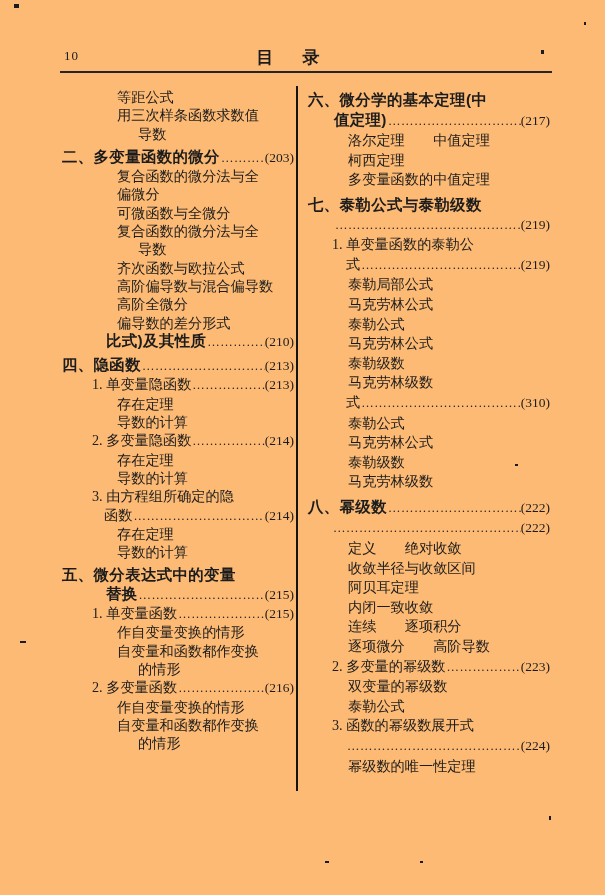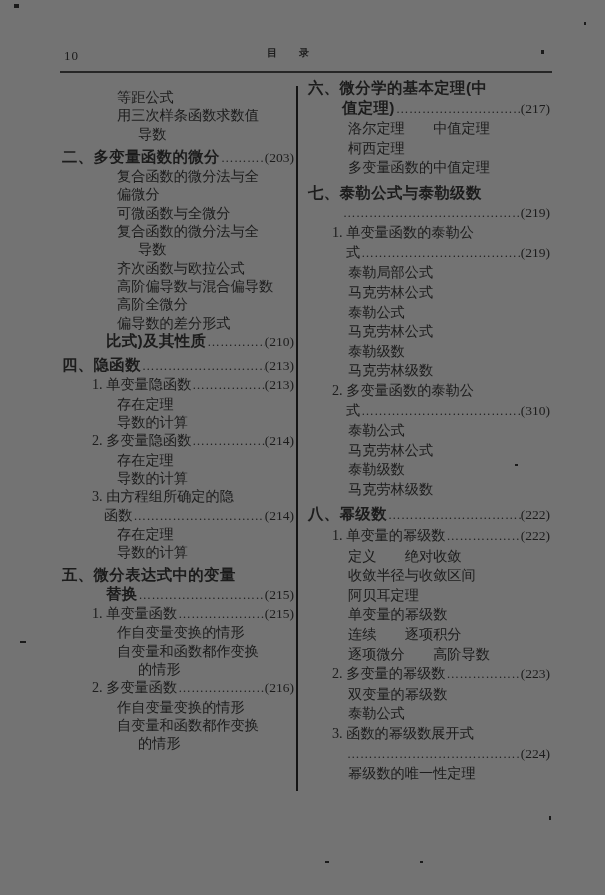--- a/index.html
+++ b/index.html
@@ -1,47 +1,47 @@
 <!DOCTYPE html>
 <html><head>
 <meta charset="utf-8">
 <style>
   html,body{margin:0;padding:0;background:#e8e8e6;}
   .paper{
     position:relative;
     width:605px;height:895px;
-    background:#737373;
+    background:#fdba74;
     overflow:hidden;
     font-family:"Liberation Serif","DejaVu Serif",serif;
     color:#1c1c1c;
   }
   
   .hdr-pagenum{
     position:absolute;left:64px;top:48px;
     font-size:13px;letter-spacing:1px;
     font-family:"Liberation Serif","DejaVu Serif",serif;
   }
   .hdr-title{
     position:absolute;left:236px;top:46px;width:110px;
-    text-align:center;font-size:10px;font-weight:700;
+    text-align:center;font-size:17px;font-weight:700;
     letter-spacing:6px;
     font-family:"Liberation Serif","DejaVu Serif",serif;
   }
   .hdr-rule{
     position:absolute;left:60px;top:71px;width:492px;height:2px;
     background:#262626;
   }
   .col-divider{
     position:absolute;left:296px;top:86px;width:2px;height:705px;
     background:#141414;
   }
   
   .col{position:absolute;top:88px;}
   .col-left{left:62px;width:232px;}
-  .col-right{left:308px;top:78px;width:242px;}
+  .col-right{left:308px;top:90px;width:242px;}
   .row{
     display:flex;align-items:baseline;
     font-size:14.2px;
   }
   .col-left  .row{line-height:18.3px;}
   .col-right .row{line-height:19.6px;}
   .row .txt{white-space:pre;}
   
   .row.sec{margin-top:5px;}
   .row.sec:first-child{margin-top:0;}
@@ -49,21 +49,21 @@
     font-weight:700;font-size:15.4px;
     font-family:"Liberation Sans","DejaVu Sans",sans-serif;
     letter-spacing:0.4px;
   }
   
   .col-left  .seccont{margin-left:44px;}
   .col-left  .num    {margin-left:30px;}
   .col-left  .numcont{margin-left:42px;}
   .col-left  .leaf   {margin-left:55px;}
   .col-left  .leafcont{margin-left:76px;}
-  .col-right .seccont{margin-left:34px;}
+  .col-right .seccont{margin-left:26px;}
   .col-right .num    {margin-left:24px;}
   .col-right .numcont{margin-left:38px;}
   .col-right .leaf   {margin-left:40px;}
   
   .leader{
     flex:1 1 auto;overflow:hidden;white-space:nowrap;
     font-size:12.5px;letter-spacing:0.5px;
     padding:0 1px;color:#222;
     font-weight:400;
     font-family:"Liberation Serif","DejaVu Serif",serif;
@@ -265,23 +265,20 @@
       </div>
       <div class="row leaf">
         <span class="txt">马克劳林公式</span>
       </div>
       <div class="row leaf">
         <span class="txt">泰勒级数</span>
       </div>
       <div class="row leaf">
         <span class="txt">马克劳林级数</span>
       </div>
-      <div class="row num">
-        <span class="txt">2. 多变量函数的泰勒公</span>
-      </div>
       <div class="row numcont">
         <span class="txt">式</span>
         <span class="leader">…………………………………………………………………………………………………………</span>
         <span class="pg">(310)</span>
       </div>
       <div class="row leaf">
         <span class="txt">泰勒公式</span>
       </div>
       <div class="row leaf">
         <span class="txt">马克劳林公式</span>
@@ -291,35 +288,34 @@
       </div>
       <div class="row leaf">
         <span class="txt">马克劳林级数</span>
       </div>
       <div class="row sec">
         <span class="txt">八、幂级数</span>
         <span class="leader">…………………………………………………………………………………………………………</span>
         <span class="pg">(222)</span>
       </div>
       <div class="row num">
-        <span class="txt">1. 单变量的幂级数</span>
         <span class="leader">…………………………………………………………………………………………………………</span>
         <span class="pg">(222)</span>
       </div>
       <div class="row leaf">
         <span class="txt">定义　　绝对收敛</span>
       </div>
       <div class="row leaf">
         <span class="txt">收敛半径与收敛区间</span>
       </div>
       <div class="row leaf">
         <span class="txt">阿贝耳定理</span>
       </div>
       <div class="row leaf">
-        <span class="txt">单变量的幂级数</span>
+        <span class="txt">内闭一致收敛</span>
       </div>
       <div class="row leaf">
         <span class="txt">连续　　逐项积分</span>
       </div>
       <div class="row leaf">
         <span class="txt">逐项微分　　高阶导数</span>
       </div>
       <div class="row num">
         <span class="txt">2. 多变量的幂级数</span>
         <span class="leader">…………………………………………………………………………………………………………</span>

